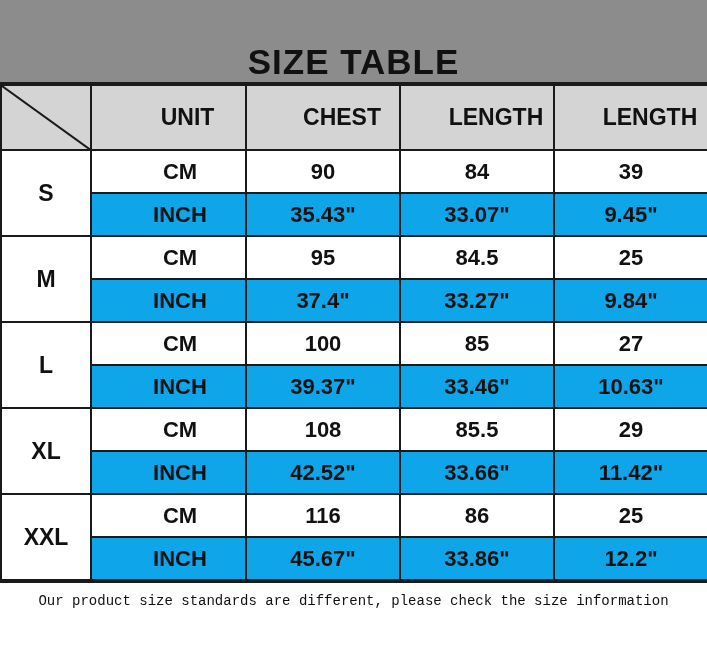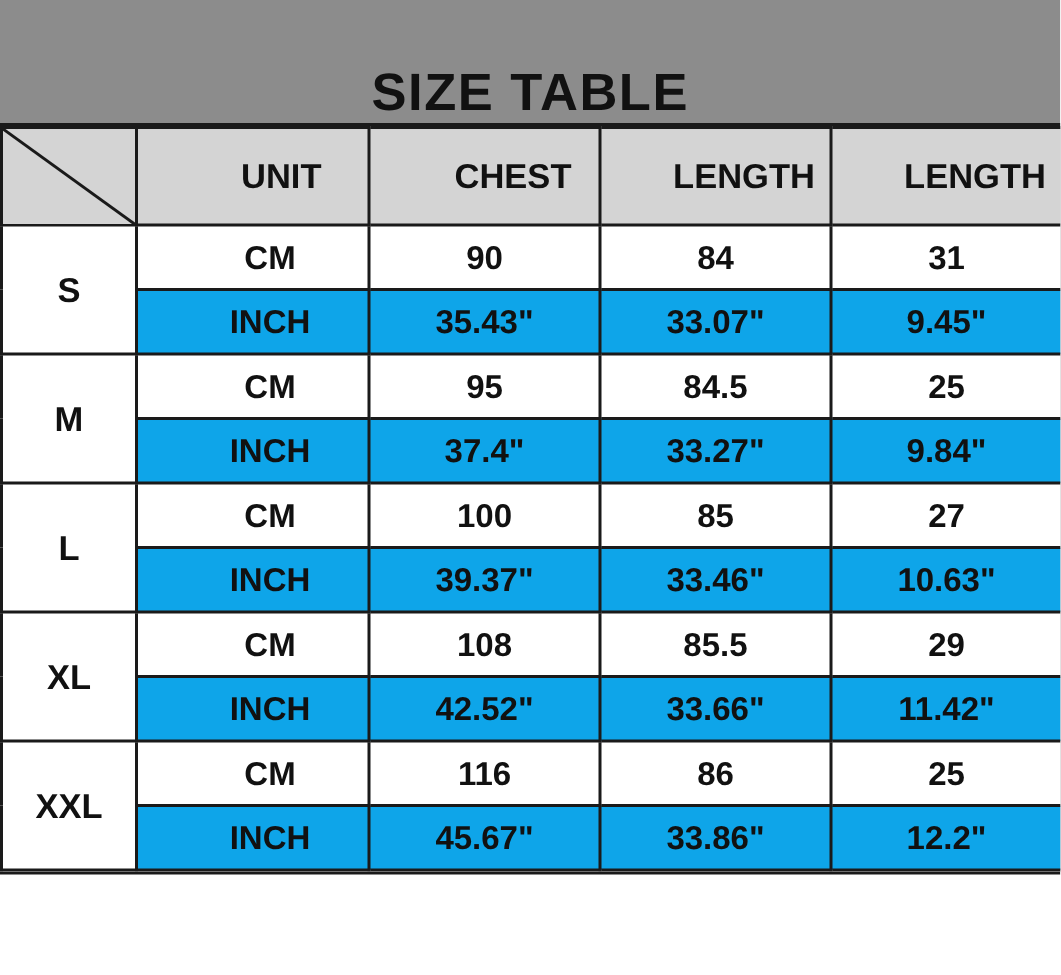--- a/index.html
+++ b/index.html
@@ -137,21 +137,21 @@
         <td>CHEST</td>
         <td>LENGTH</td>
         <td>LENGTH</td>
       </tr>
 
       <tr class="row-cm">
         <td class="size-cell" rowspan="2">S</td>
         <td class="unit-cell">CM</td>
         <td class="val-cell">90</td>
         <td class="val-cell">84</td>
-        <td class="val-cell">31</td>
+        <td class="val-cell">39</td>
       </tr>
       <tr class="row-inch">
         <td class="unit-cell">INCH</td>
         <td class="val-cell">35.43"</td>
         <td class="val-cell">33.07"</td>
         <td class="val-cell">9.45"</td>
       </tr>
 
       <tr class="row-cm">
         <td class="size-cell" rowspan="2">M</td>
@@ -205,15 +205,16 @@
       <tr class="row-inch">
         <td class="unit-cell">INCH</td>
         <td class="val-cell">45.67"</td>
         <td class="val-cell">33.86"</td>
         <td class="val-cell">12.2"</td>
       </tr>
     </tbody>
   </table>
 
   <div class="footer-note">
+    <div>Our product size standards are different, please check the size information</div>
   </div>
 
 </div>
 
 </body></html>

